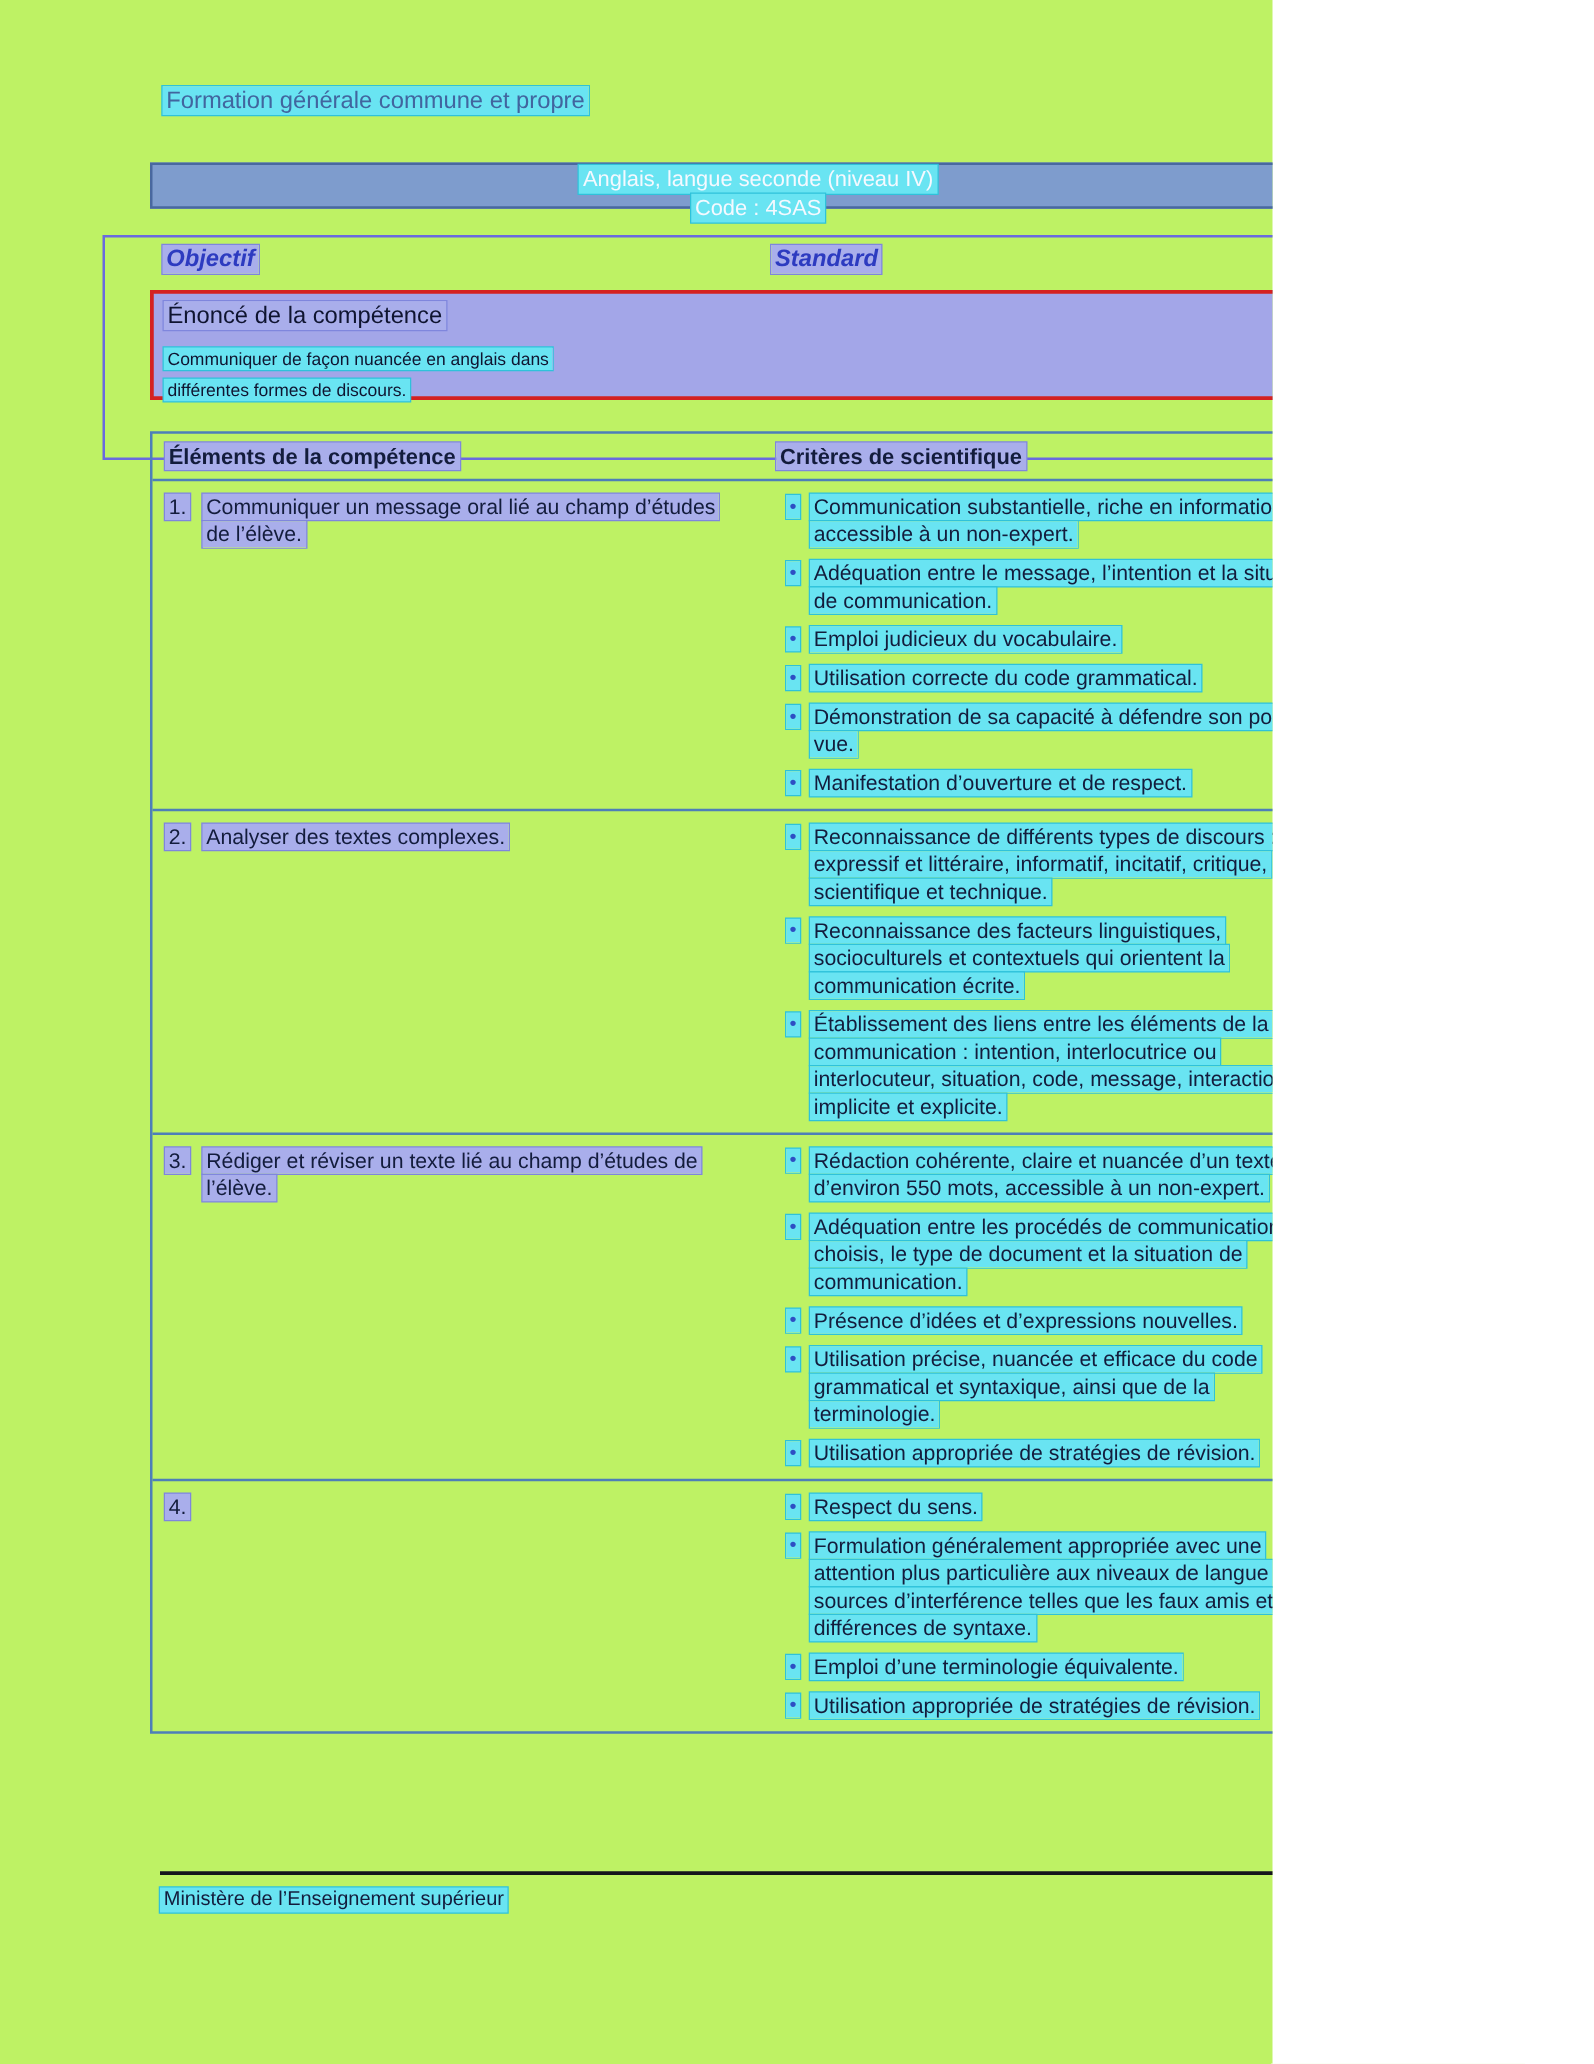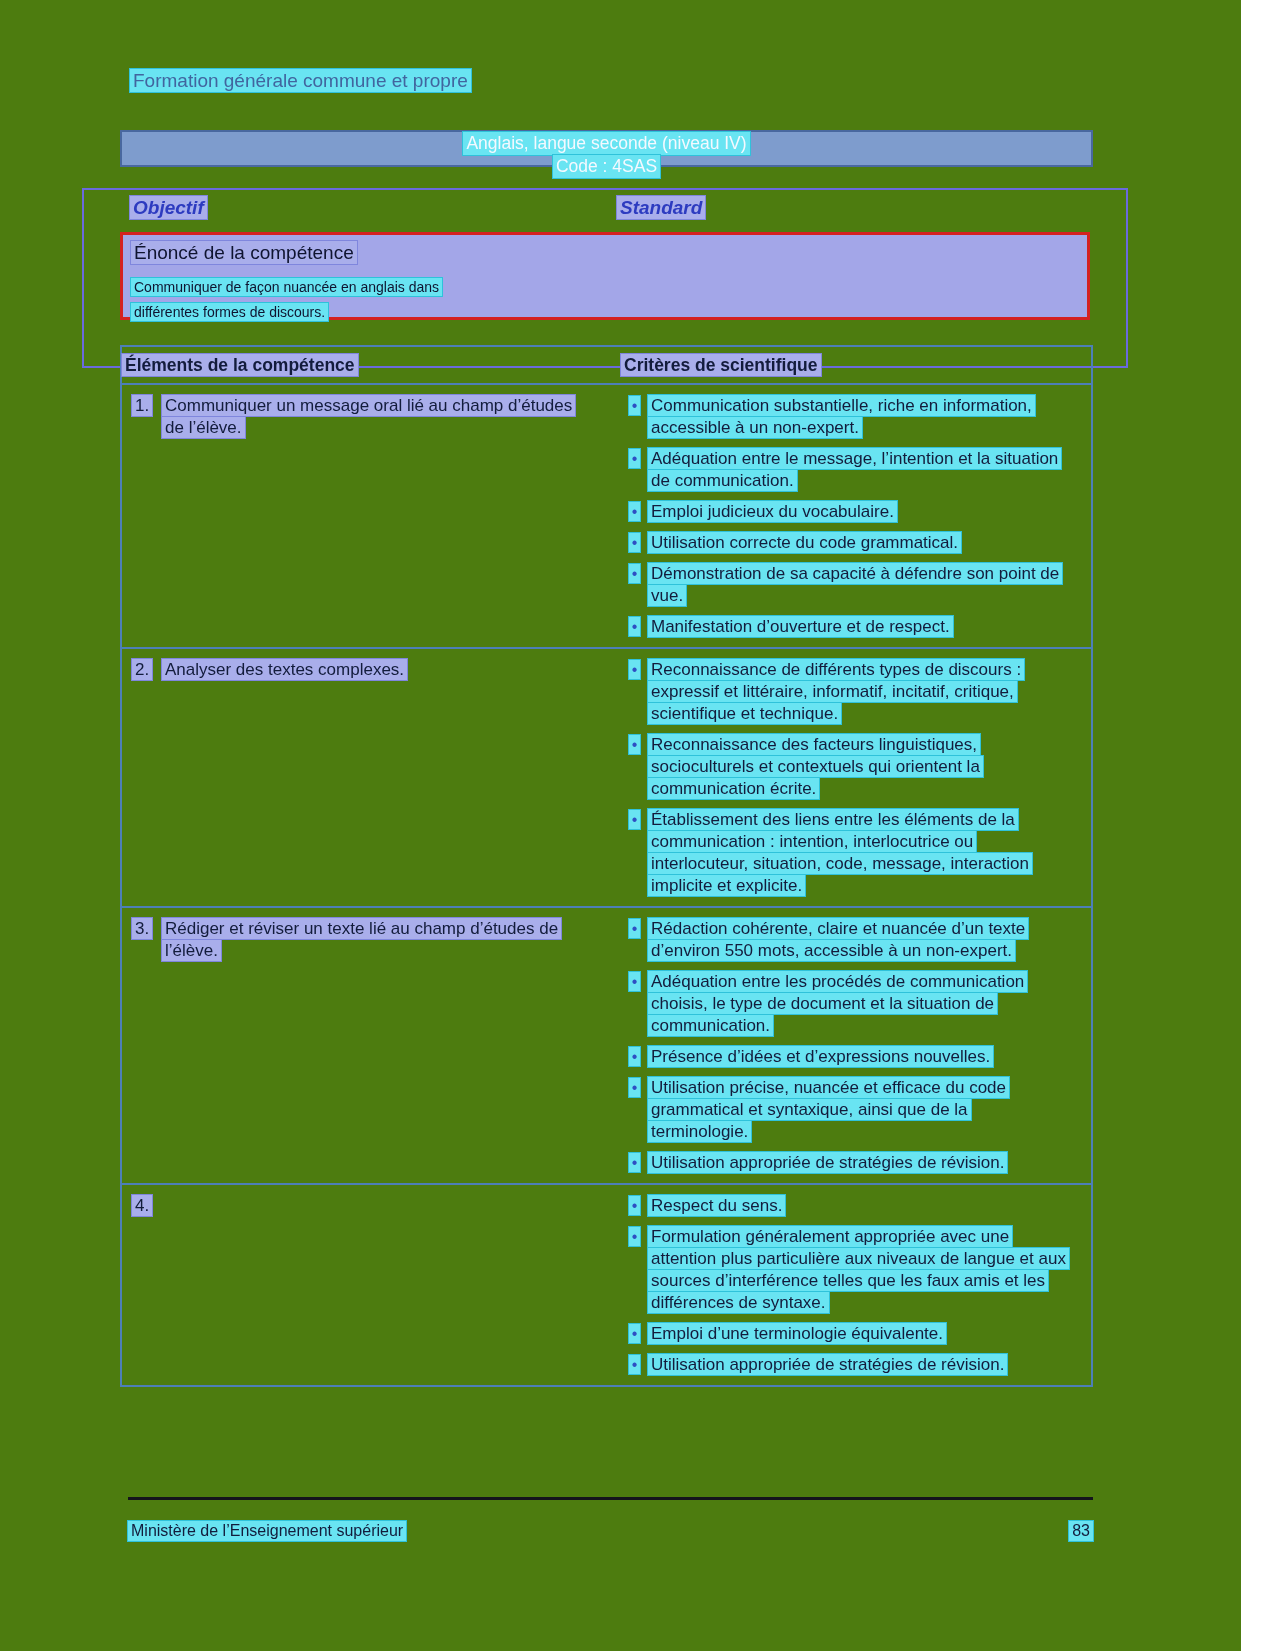--- a/index.html
+++ b/index.html
@@ -1,23 +1,23 @@
 <!DOCTYPE html>
 <html style="--hl-cyan: #69e4f2; --hl-cyan-border: #2fc2da; --hl-lav: #a9aeeb; --hl-lav-border: #7f86dd; --bar-fill: #7e9ccd; --bar-border: #49689f; --panel-border: #6a6ade; --enonce-border: #d42121; --enonce-fill: #a3a6e8; --table-border: #4d7fb8; --heading-blue: #41659f; --objectif-blue: #2d3bc0; --bullet-blue: #2e4fc4; --text-dark: #131c3c;"><head>
 <meta charset="utf-8">
 <style>
   * { margin: 0; padding: 0; box-sizing: border-box; }
   html, body { background: #ffffff; }
   body { font-family: "Liberation Sans", sans-serif; }
 
   .page {
     position: relative;
-    width: 1241px;
+    width: 1018px;
     height: 1651px;
-    background: #4d7c0f;
+    background: #bef264;
     overflow: hidden;
     color: var(--text-dark, #131c3c);
   }
 
   
   .hl, .hl-lav {
     box-decoration-break: clone;
     -webkit-box-decoration-break: clone;
     padding: 1px 3px;
   }
@@ -104,21 +104,21 @@
     font-size: 17px;
   }
   .t-header {
     display: flex;
     align-items: center;
     height: 38px;
     border-bottom: 2px solid var(--table-border, #4d7fb8);
     font-weight: bold;
     font-size: 17.5px;
   }
-  .t-header .c-left { flex: 0 0 493px; }
+  .t-header .c-left { flex: 0 0 493px; padding-left: 10px; }
   .t-header .c-right { flex: 1; padding-left: 6px; }
 
   .t-row { display: flex; }
   .t-row + .t-row { border-top: 2px solid var(--table-border, #4d7fb8); }
   .r1 { min-height: 247px; }
   .r2 { min-height: 254px; }
   .r3 { min-height: 259px; }
   .r4 { min-height: 190px; }
 
   .cell-left { flex: 0 0 493px; padding: 10px 0 0 10px; display: flex; }
@@ -135,21 +135,21 @@
     line-height: 22px;
   }
   .crit-text { max-width: 420px; line-height: 22px; }
 
   .footer {
     position: absolute;
     left: 128px;
     top: 1497px;
     width: 965px;
     border-top: 3px solid #15151c;
-    padding-top: 21px;
+    padding-top: 10px;
     display: flex;
     justify-content: space-between;
     font-size: 16px;
   }
 </style>
 </head>
 <body>
 
 <div class="page">
 

